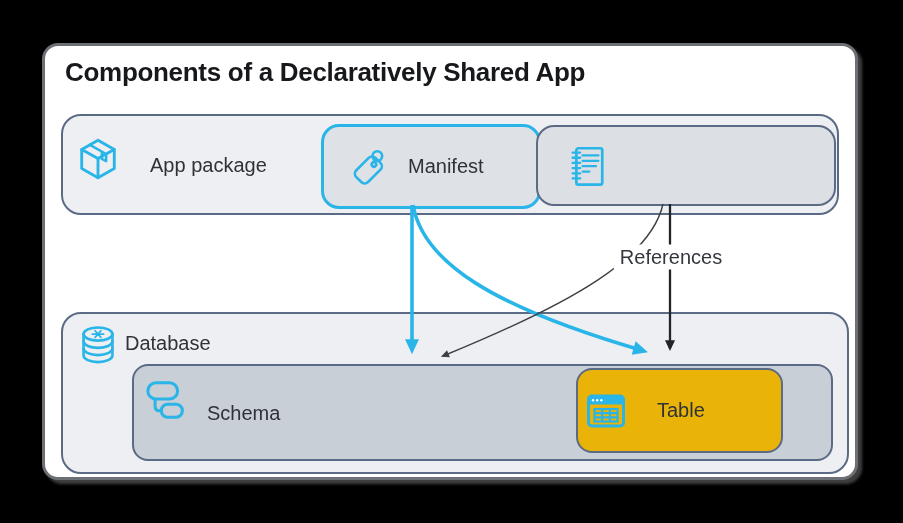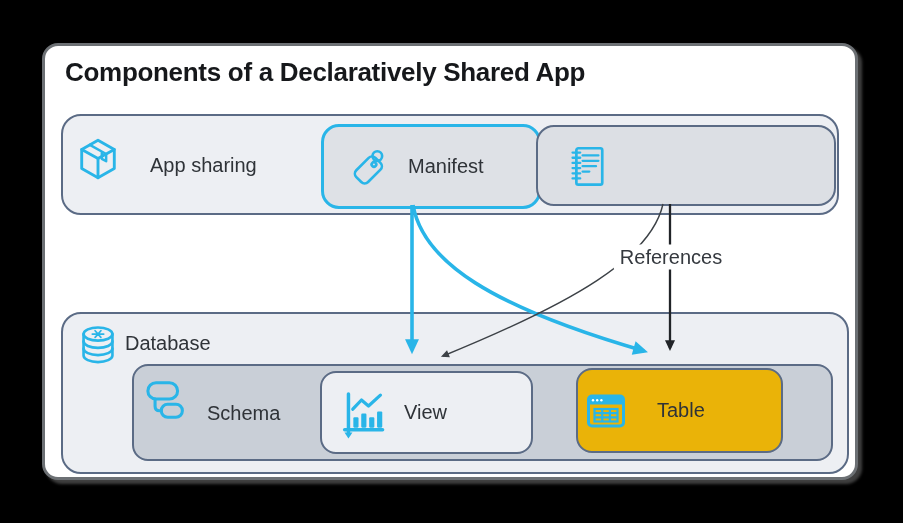--- a/index.html
+++ b/index.html
@@ -54,21 +54,21 @@
 
     <div class="container-box app-package">
       <svg class="icon icon-abs" style="left:12px;top:20px" width="46" height="46" viewBox="0 0 48 48">
         <g fill="none" stroke="#29B5E8" stroke-width="3" stroke-linecap="round" stroke-linejoin="round">
           <path d="M24 4.5 L41 14 V34 L24 43.5 L7 34 V14 Z"></path>
           <path d="M7 14 L24 23.5 L41 14"></path>
           <path d="M24 23.5 V43.5"></path>
           <path d="M15.5 9.3 L32.5 18.8 V26.3 L28 23.8 V16.3" stroke-width="2.6"></path>
         </g>
       </svg>
-      <div class="group-label" style="left:87px;top:50%;transform:translateY(-50%)">App sharing</div>
+      <div class="group-label" style="left:87px;top:50%;transform:translateY(-50%)">App package</div>
 
       <div class="node node-manifest">
         <svg class="icon" width="42" height="42" viewBox="0 0 48 48">
           <g fill="none" stroke="#29B5E8" stroke-width="3" stroke-linecap="round" stroke-linejoin="round">
             <g transform="rotate(-45 24 26)">
               <rect x="7" y="17" width="31" height="19" rx="5.5"></rect>
               <circle cx="31.5" cy="26.5" r="2.6"></circle>
             </g>
             <circle cx="33.5" cy="11.5" r="5.5"></circle>
           </g>
@@ -102,37 +102,20 @@
       <div class="schema">
         <svg class="icon icon-abs" style="left:11px;top:11px" width="46" height="46" viewBox="0 0 48 48">
           <g fill="none" stroke="#29B5E8" stroke-width="3.2" stroke-linecap="round" stroke-linejoin="round">
             <rect x="3" y="6" width="31" height="17" rx="8.5"></rect>
             <rect x="17" y="28.5" width="22" height="13.5" rx="6.7"></rect>
             <path d="M10.5 23 V30.5 Q10.5 35.2 15.2 35.2 H17"></path>
           </g>
         </svg>
         <div class="group-label" style="left:73px;top:50%;transform:translateY(-50%)">Schema</div>
 
-        <div class="node node-view">
-          <svg class="icon" width="52" height="52" viewBox="0 0 48 48">
-            <g stroke="#29B5E8" stroke-width="3.2" stroke-linecap="round" stroke-linejoin="round" fill="none">
-              <path d="M11.5 6.5 V43"></path>
-              <path d="M8 39.5 H43"></path>
-              <path d="M15.5 20.5 L23.5 12 L30 17.5 L41 7.5" stroke-width="3"></path>
-            </g>
-            <g fill="#29B5E8" stroke="none">
-              <path d="M7.8 42 L15.2 42 L11.5 47.5 Z"></path>
-              <rect x="16" y="28" width="4.8" height="9.5" rx="1"></rect>
-              <rect x="23.3" y="24.5" width="4.8" height="13" rx="1"></rect>
-              <rect x="30.6" y="28" width="4.8" height="9.5" rx="1"></rect>
-              <rect x="37.9" y="22.5" width="4.8" height="15" rx="1"></rect>
-            </g>
-          </svg>
-          <div class="label">View</div>
-        </div>
 
         <div class="node node-table">
           <svg class="icon" width="48" height="48" viewBox="0 0 48 48">
             <rect x="6.5" y="9" width="35" height="30" rx="3.5" fill="none" stroke="#29B5E8" stroke-width="3"></rect>
             <path d="M6.5 13 Q6.5 9 10.5 9 H37.5 Q41.5 9 41.5 13 V17.5 H6.5 Z" fill="#29B5E8" stroke="none"></path>
             <circle cx="11" cy="13.2" r="1.2" fill="#fff"></circle>
             <circle cx="15.2" cy="13.2" r="1.2" fill="#fff"></circle>
             <circle cx="19.4" cy="13.2" r="1.2" fill="#fff"></circle>
             <g fill="none" stroke="#29B5E8" stroke-width="2.2">
               <rect x="12.5" y="22" width="23" height="12.5"></rect>

